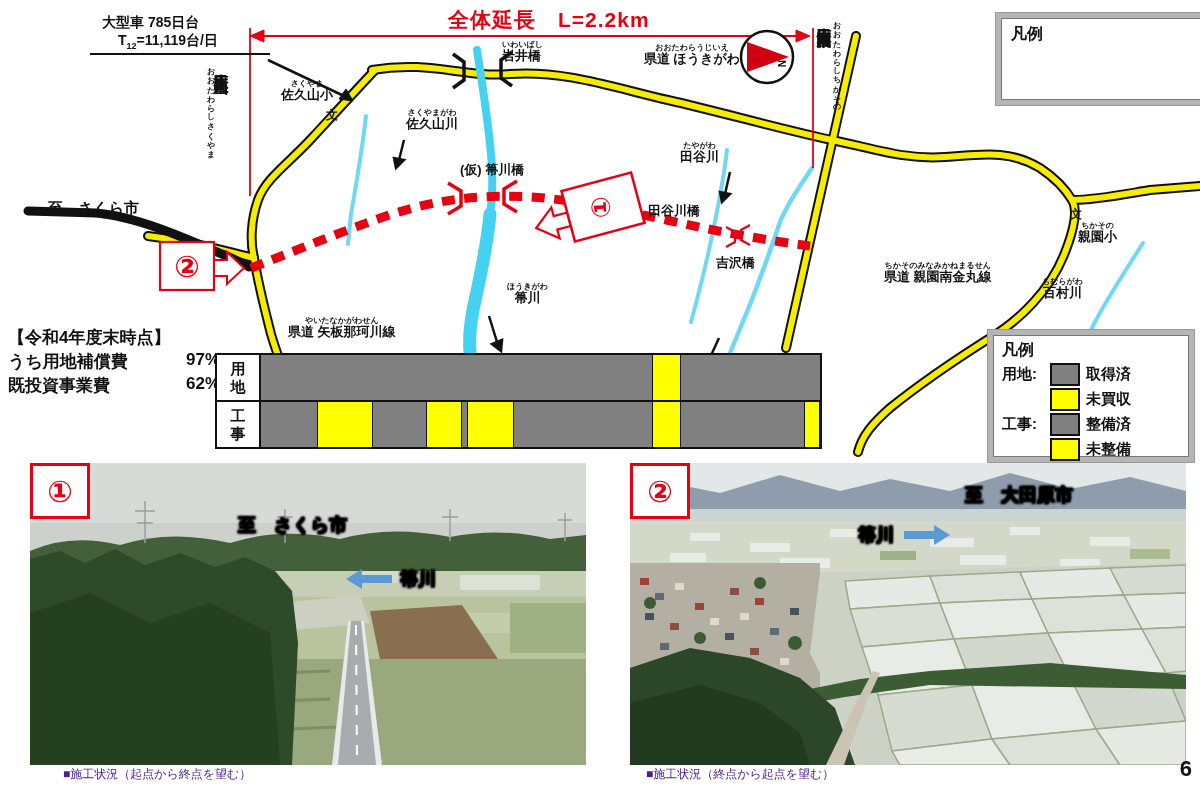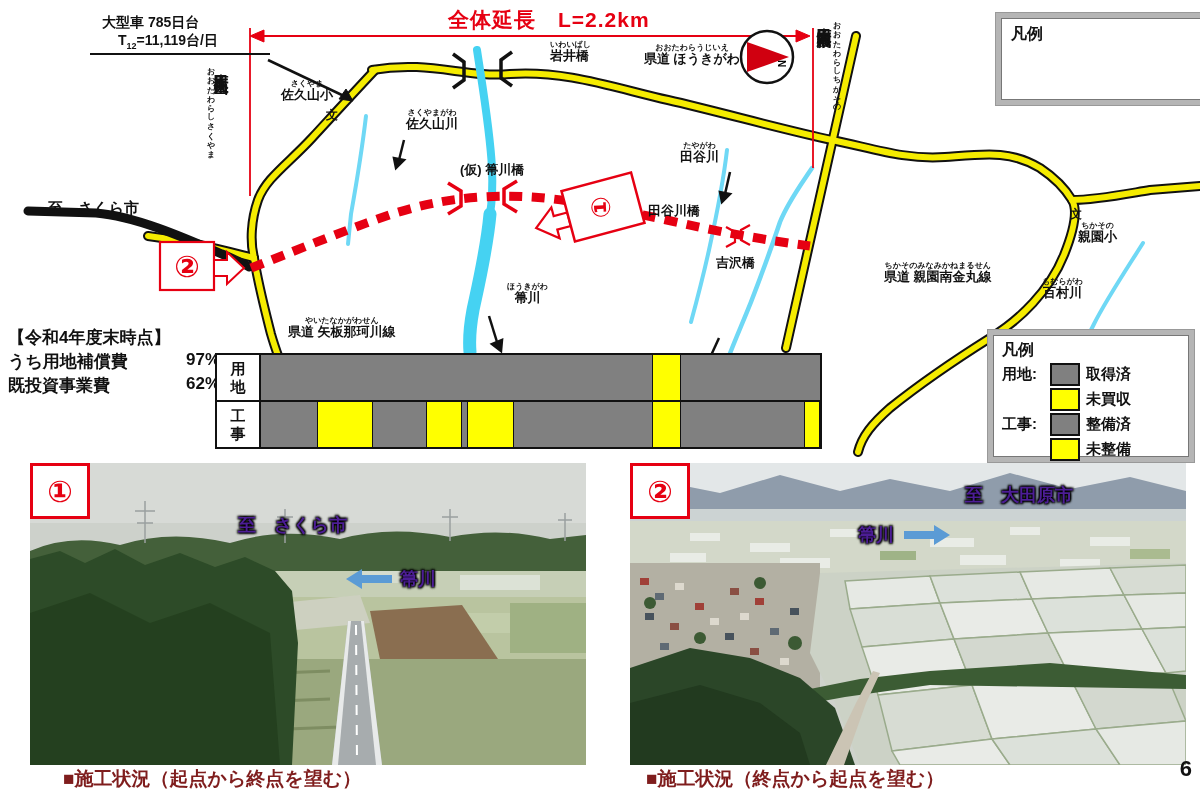--- a/index.html
+++ b/index.html
@@ -43,23 +43,23 @@
   .bar-label{width:42px;height:45px;border:2px solid #111;background:#fff;display:flex;align-items:center;justify-content:center;
              font-size:15px;font-weight:bold;white-space:pre-line;text-align:center;line-height:1.15;}
   .bar-track{width:559px;height:45px;border:2px solid #111;border-left:none;background:#808080;position:relative;overflow:hidden;}
   .seg{position:absolute;top:0;height:100%;background:#ffff00;border-left:1.5px solid #111;border-right:1.5px solid #111;box-sizing:border-box;}
   
   .photo{position:absolute;width:556px;height:302px;z-index:2;background:#cfd3cc;}
   .photo1{left:30px;top:463px;}
   .photo2{left:630px;top:463px;}
   .ph-marker{position:absolute;left:0;top:0;width:54px;height:50px;background:#fff;border:3px solid #e60012;
              display:flex;align-items:center;justify-content:center;font-size:30px;font-weight:bold;color:#e60012;z-index:3;}
-  .ph-label{position:absolute;color:#4c1d95;font-weight:bold;font-size:18px;white-space:nowrap;z-index:3;
+  .ph-label{position:absolute;color:#000000;font-weight:bold;font-size:18px;white-space:nowrap;z-index:3;
             text-shadow:1px 1px 2px #000,-1px -1px 2px #000,1px -1px 2px #000,-1px 1px 2px #000;}
-  .caption{position:absolute;font-size:19px;font-weight:bold;color:#7f1d1d;white-space:nowrap;z-index:3;}
+  .caption{position:absolute;font-size:12px;font-weight:normal;color:#4c1d95;white-space:nowrap;z-index:3;}
   .pagenum{position:absolute;right:8px;top:756px;font-size:22px;font-weight:bold;z-index:3;}
   svg text{font-family:"Liberation Sans","DejaVu Sans",sans-serif;}
 </style>
 </head>
 <body>
 
 <svg class="abs" style="left:0;top:0;z-index:1;" width="1200" height="460" viewBox="0 0 1200 460">
 
   <g fill="none" stroke="#111" stroke-width="10" stroke-linecap="round">
     <path d="M372,70 C430,60 465,78 510,74 C565,70 615,88 668,100 C720,112 785,130 832,140 C872,148 905,160 945,157 C985,154 1010,150 1040,168 C1058,180 1066,190 1072,200 C1078,210 1074,230 1064,255 C1050,290 1020,320 990,338 C955,360 915,388 890,408 C872,424 862,436 858,452"></path>
@@ -157,21 +157,21 @@
 
 <div class="mlabel" style="left:281px;top:80px;">
   <div class="furi">さくやま</div>
   <div class="mtext">佐久山小</div>
 </div>
 <div class="mlabel" style="left:326px;top:109px;font-size:12px;"><span>文</span></div>
 <div class="mlabel" style="left:406px;top:109px;">
   <div class="furi">さくやまがわ</div>
   <div class="mtext">佐久山川</div>
 </div>
-<div class="mlabel" style="left:502px;top:41px;text-align:left;margin-left:48px;">
+<div class="mlabel" style="left:502px;top:41px;text-align:left;">
   <div class="furi">いわいばし</div>
   <div class="mtext">岩井橋</div>
 </div>
 <div class="mlabel" style="left:460px;top:163px;">
   <div class="mtext">(仮) 箒川橋</div>
 </div>
 <div class="mlabel" style="left:507px;top:283px;">
   <div class="furi">ほうきがわ</div>
   <div class="mtext">箒川</div>
 </div>

